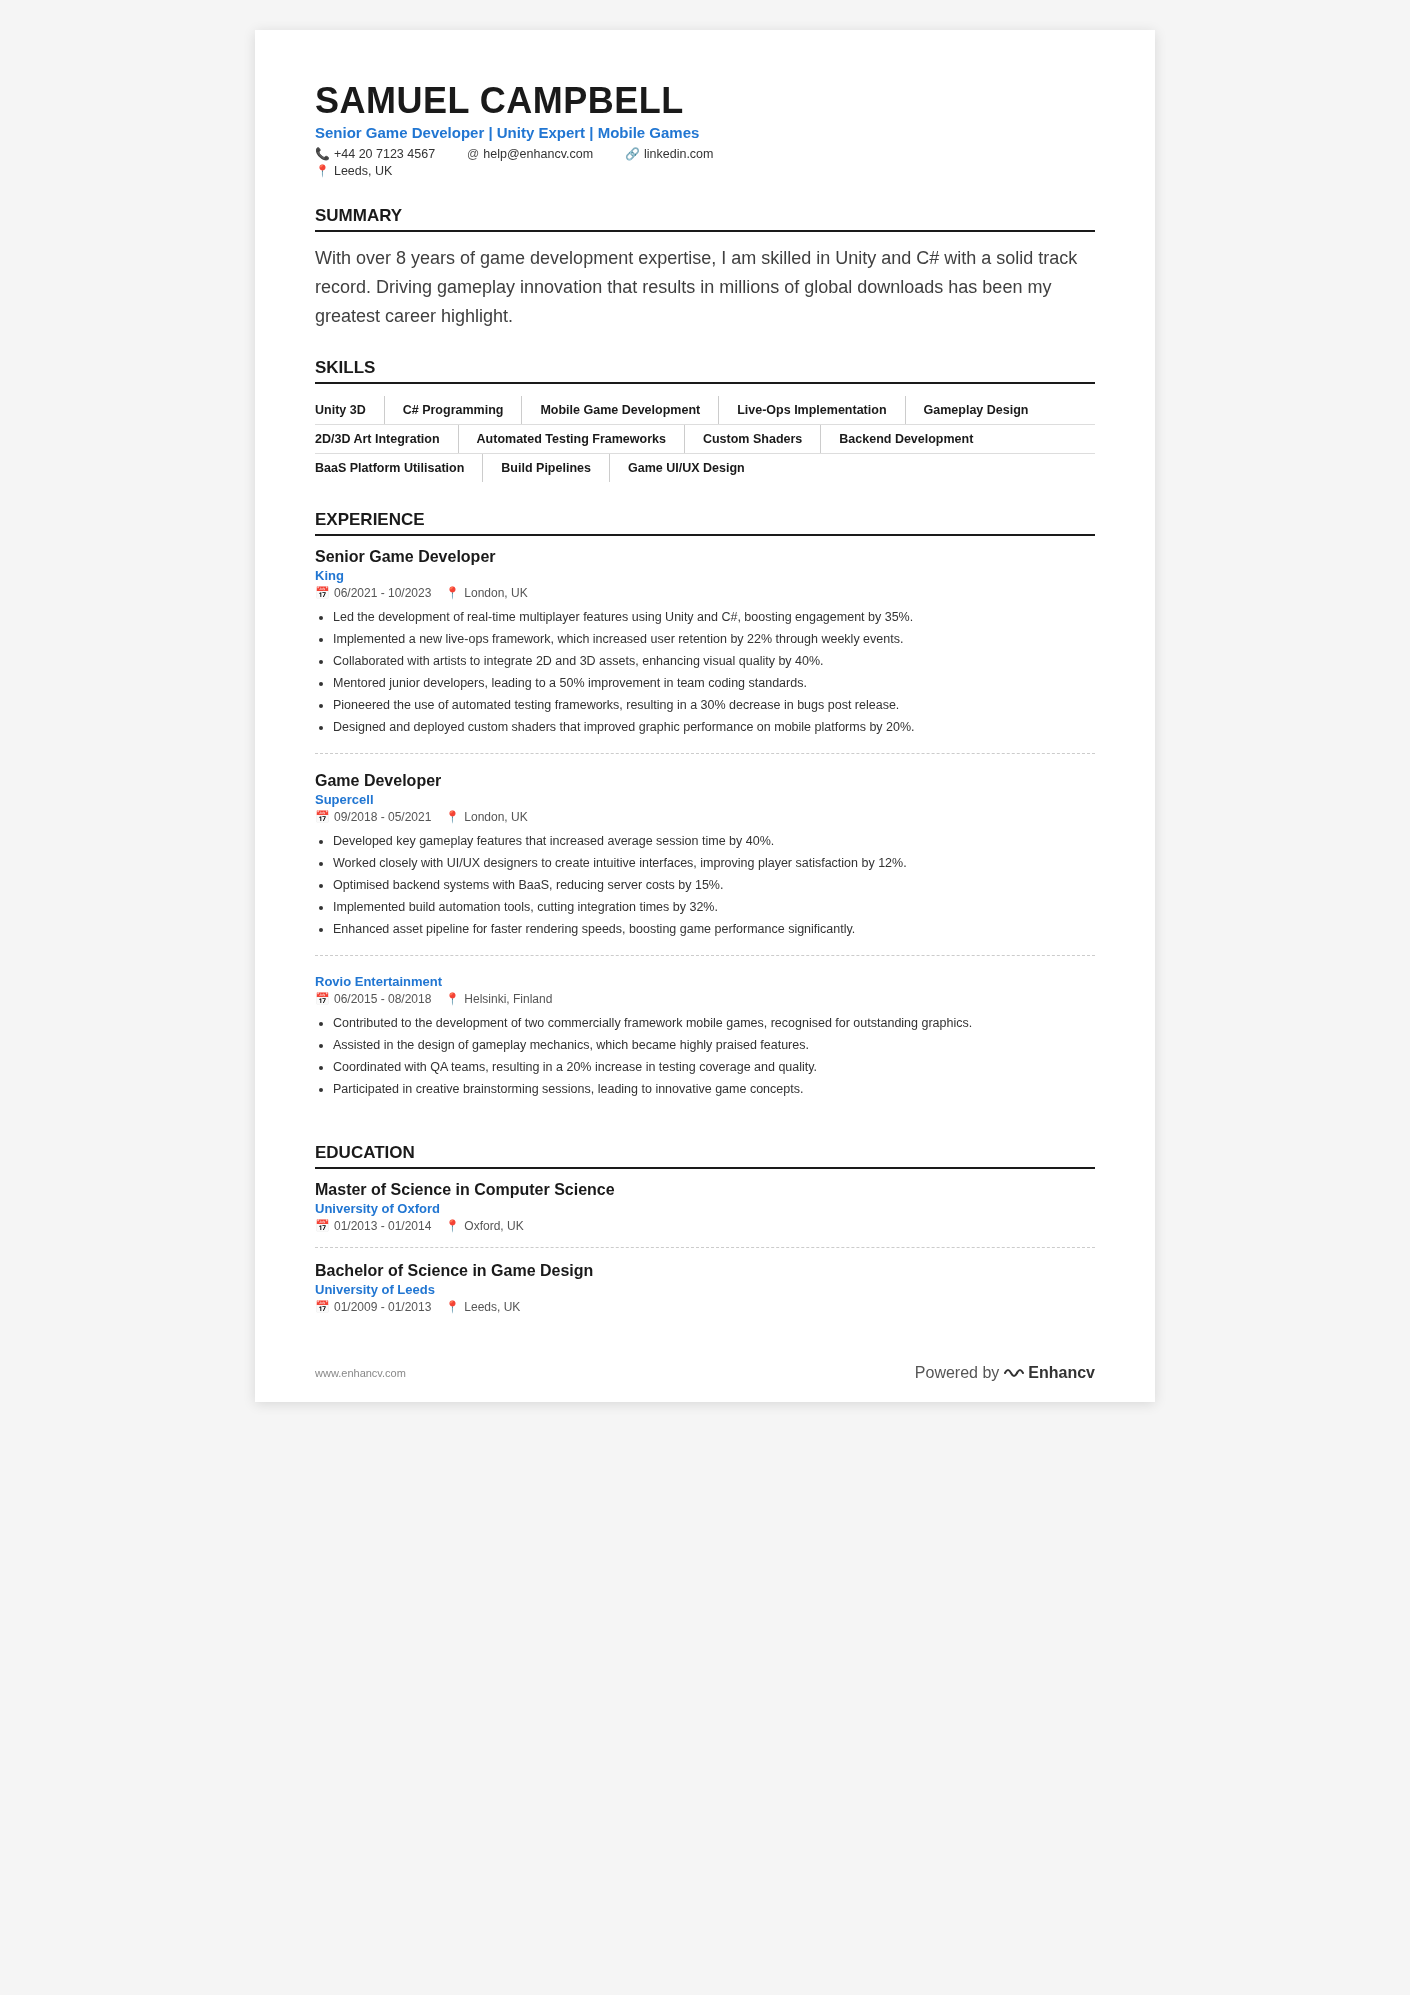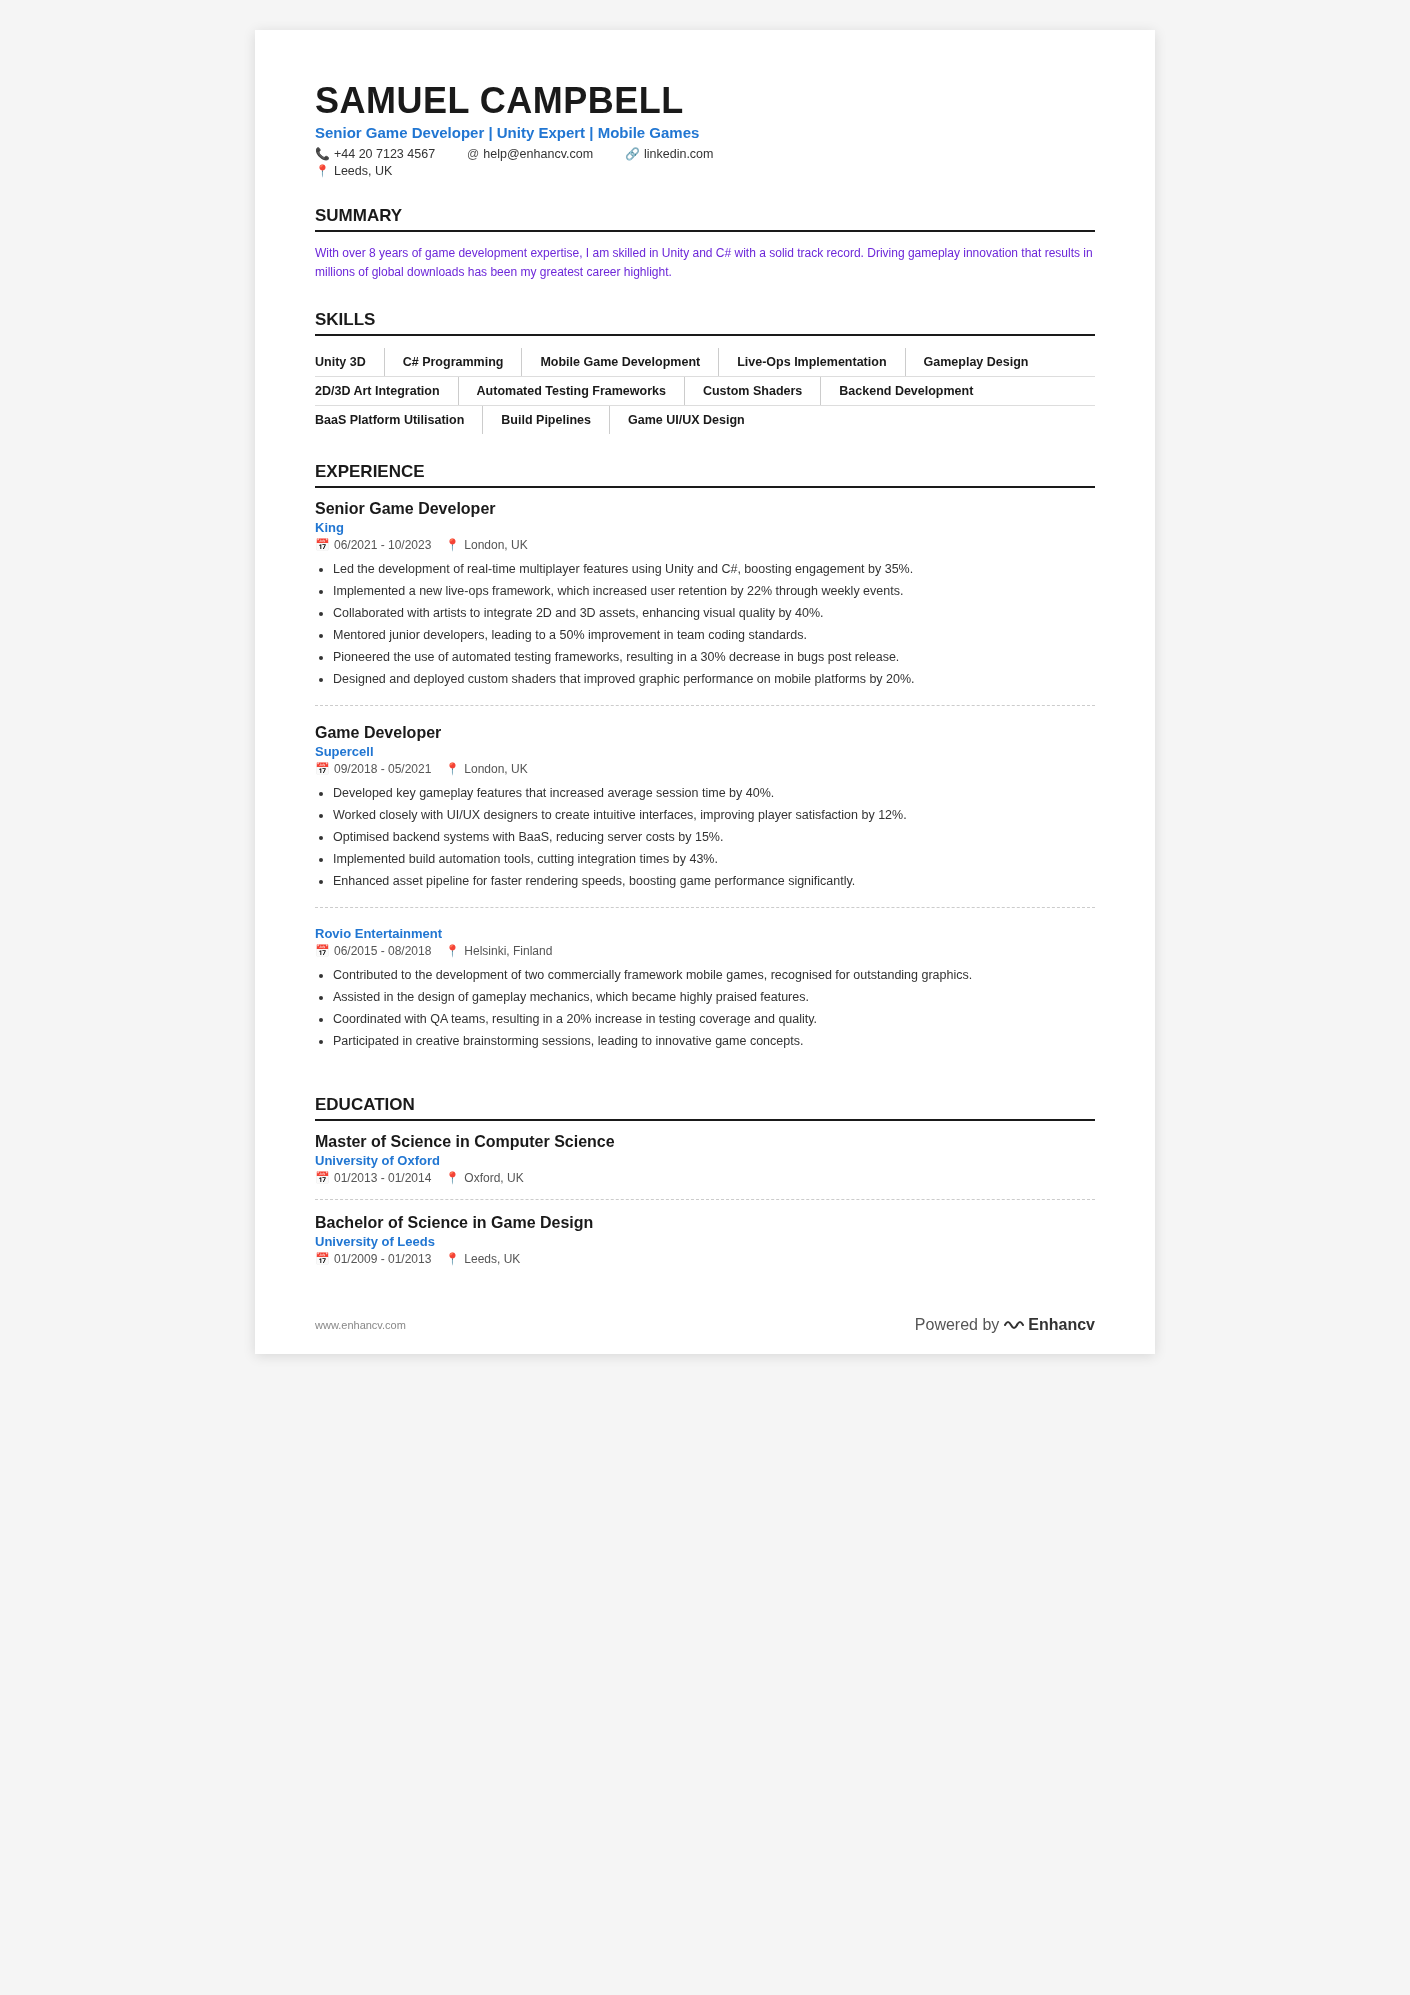--- a/index.html
+++ b/index.html
@@ -60,22 +60,22 @@
     .section-title {
       font-size: 17px;
       font-weight: 900;
       text-transform: uppercase;
       color: #1a1a1a;
       border-bottom: 2px solid #1a1a1a;
       padding-bottom: 4px;
       margin-bottom: 12px;
     }
     .summary-text {
-      font-size: 12px;
-      color: #6d28d9;
+      font-size: 18px;
+      color: #404040;
       line-height: 1.6;
     }
     .skills-grid {
       display: flex;
       flex-wrap: wrap;
       gap: 0;
     }
     .skill-row {
       display: flex;
       flex-wrap: wrap;
@@ -281,21 +281,21 @@
         </span>
         <span class="exp-meta-item">
           <span>📍</span>
           London, UK
         </span>
       </div>
       <ul class="exp-bullets">
         <li>Developed key gameplay features that increased average session time by 40%.</li>
             <li>Worked closely with UI/UX designers to create intuitive interfaces, improving player satisfaction by 12%.</li>
             <li>Optimised backend systems with BaaS, reducing server costs by 15%.</li>
-            <li>Implemented build automation tools, cutting integration times by 43%.</li>
+            <li>Implemented build automation tools, cutting integration times by 32%.</li>
             <li>Enhanced asset pipeline for faster rendering speeds, boosting game performance significantly.</li>
       </ul>
     </div>
         <div class="exp-entry">
       <div class="exp-company">Rovio Entertainment</div>
       <div class="exp-meta">
         <span class="exp-meta-item">
           <span>📅</span>
           06/2015 - 08/2018
         </span>

